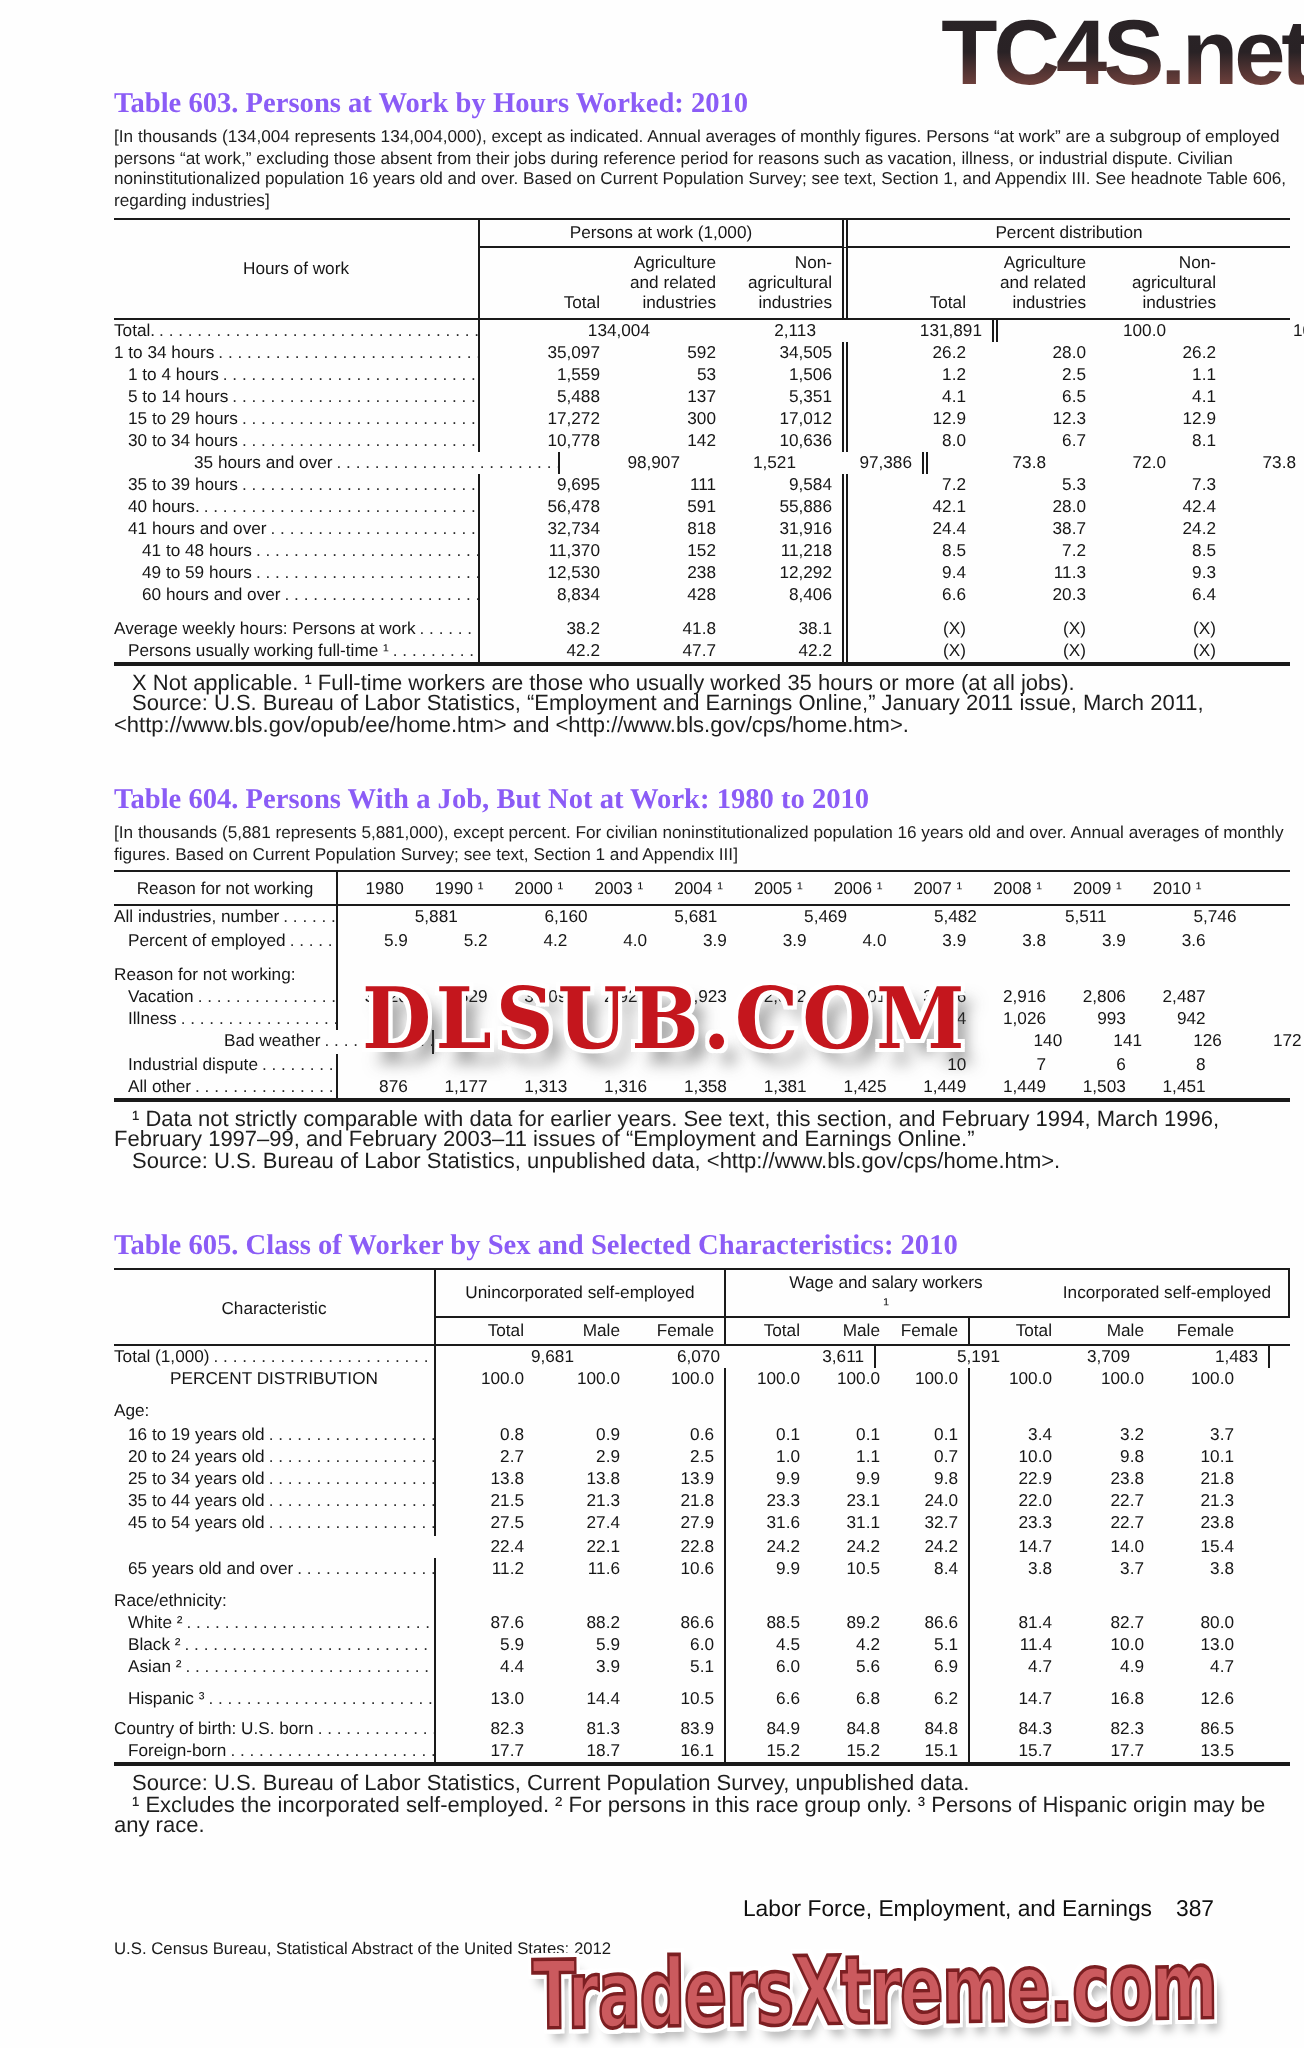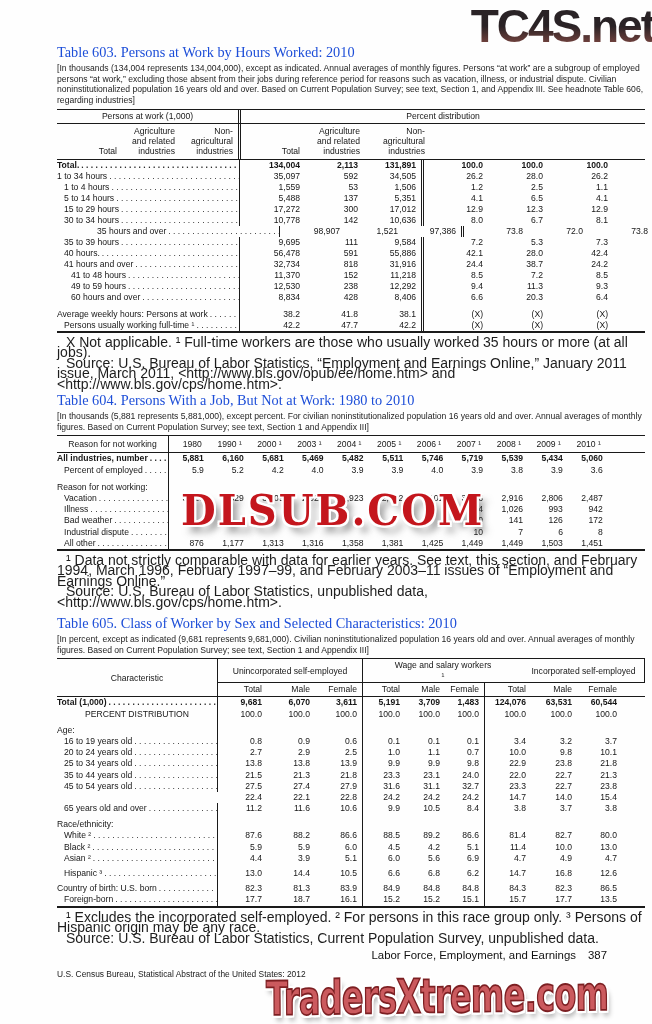--- a/index.html
+++ b/index.html
@@ -1,49 +1,49 @@
 <!DOCTYPE html>
 <html><head>
 <meta charset="utf-8">
 <style>
   html,body{margin:0;padding:0;background:#e8e8e8;}
   .page{position:relative;width:652px;height:1024px;background:#fefefe;overflow:hidden;
         font-family:"Liberation Sans",sans-serif;color:#161616;}
   .blk{position:absolute;left:57px;width:588px;}
   #blk603{top:45px}#blk604{top:393px}#blk605{top:616px}
-  .ttl{font-family:"Liberation Serif",serif;font-weight:normal;font-size:14.3px;line-height:15px;color:#1d4ed8;}
+  .ttl{font-family:"Liberation Serif",serif;font-weight:bold;font-size:14.3px;line-height:15px;color:#8b5cf6;}
   .intro{font-size:8.6px;line-height:10.7px;margin-top:3px;color:#1d1d1d;}
   .tbl{border-top:1.5px solid #1a1a1a;border-bottom:2px solid #1a1a1a;font-size:8.6px;margin-top:3px;}
   .thead{display:flex;border-bottom:1.5px solid #1a1a1a;}
   .stubhead{display:flex;align-items:center;justify-content:center;text-align:center;box-sizing:border-box;}
   .vr{border-right:1px solid #1a1a1a;}
   .vrd{border-right:3px double #1a1a1a;}
   .hcols{display:flex;flex-direction:column;flex:1;}
   .grow{display:flex;}
   .g{display:flex;align-items:center;justify-content:center;text-align:center;
      border-bottom:1px solid #1a1a1a;box-sizing:border-box;line-height:10.5px;}
   #t603 .grow .g{height:14px;}
   #t605 .grow .g{min-height:24px;}
   .gp1{padding:0 12px}.gp2{padding:0 8px}.gp3{padding:0 30px}
   .srow{display:flex;align-items:stretch;}
   #t603 .srow{min-height:35px;}
   .hc{display:flex;flex-direction:column;justify-content:flex-end;text-align:right;
       box-sizing:border-box;padding:1px 5px 2px 0;line-height:9.8px;}
   .hc.sq{padding-left:8px;}
   .hc5{line-height:13px;height:13px;text-align:right;box-sizing:border-box;padding-right:5px;}
   .tr{display:flex;}
-  .tr.b{font-weight:bold;}
+  .tr.b{font-weight:normal;gap:25px;}
   .tc{box-sizing:border-box;flex-shrink:0;white-space:nowrap;overflow:hidden;}
   .stub{display:flex;align-items:baseline;}
   .stub.ctr{justify-content:center;}
   .lt{white-space:nowrap;}
   .lead{flex:1;overflow:hidden;white-space:nowrap;color:#2a2a2a;padding-left:2px;}
   .lead::after{content:" . . . . . . . . . . . . . . . . . . . . . . . . . . . . . . . . . . . . . . . . . . . . . . . . . . . . .";}
   .n{text-align:right;padding-right:5px;}
-  .fn{font-size:14px;line-height:10.5px;margin-top:4px;color:#1d1d1d;}
+  .fn{font-size:11px;line-height:10.5px;margin-top:4px;color:#1d1d1d;}
   .fn p{margin:0;text-indent:9px;}
   .pgline{position:absolute;top:949px;left:95px;width:512px;text-align:right;font-size:11.4px;color:#101010;}
   .pgnum{margin-left:12px;}
   .census{position:absolute;top:969px;left:57px;font-size:8.4px;color:#1a1a1a;}
   
   .wm-top{position:absolute;top:3px;right:-2px;z-index:6;font-weight:bold;font-size:46px;line-height:1;
     letter-spacing:-2px;font-family:"Liberation Sans",sans-serif;
     background:linear-gradient(180deg,#2a2427 0%,#292225 50%,#6d403c 85%,#86564d 100%);
     -webkit-background-clip:text;background-clip:text;color:transparent;}
   .wm-mid{position:absolute;left:181px;top:489px;z-index:6;font-family:"DejaVu Serif",serif;font-weight:bold;
@@ -61,20 +61,21 @@
 
 <div class="page">
 
   <div class="wm-top">TC4S.net</div>
 
   <div class="blk" id="blk603">
     <div class="ttl">Table 603. Persons at Work by Hours Worked: 2010</div>
     <div class="intro">[In thousands (134,004 represents 134,004,000), except as indicated. Annual averages of monthly figures. Persons “at work” are a subgroup of employed persons “at work,” excluding those absent from their jobs during reference period for reasons such as vacation, illness, or industrial dispute. Civilian noninstitutionalized population 16 years old and over. Based on Current Population Survey; see text, Section 1, and Appendix III. See headnote Table 606, regarding industries]</div>
     <div class="tbl" id="t603">
       <div class="thead">
+        <div class="stubhead vr" style="width:183px">Hours of work</div>
         <div class="hcols">
           <div class="grow">
             <div class="g vrd" style="width:184px">Persons at work (1,000)</div>
             <div class="g" style="flex:1">Percent distribution</div>
           </div>
           <div class="srow">
             <div class="hc" style="width:65px">Total</div>
             <div class="hc sq" style="width:58px">Agriculture and related industries</div>
             <div class="hc sq vrd" style="width:61px">Non-agricultural industries</div>
             <div class="hc" style="width:64px">Total</div>
@@ -417,21 +418,21 @@
             <div class="tc n" style="width: 39.9px;"></div>
             <div class="tc n" style="width: 39.9px;"></div>
             <div class="tc n" style="width: 39.9px;"></div>
             <div class="tc n" style="width: 39.9px;"></div>
             <div class="tc n" style="width: 39.9px;">1,064</div>
             <div class="tc n" style="width: 39.9px;">1,026</div>
             <div class="tc n" style="width: 39.9px;">993</div>
             <div class="tc n" style="width: 39.9px;">942</div>
             <div class="tc fill" style="width: 37px;"></div>
           </div>
-          <div class="tr" style="height: 11.2px; line-height: 11.2px;">
+          <div class="tr" style="height: 11.2px; line-height: 11.2px; margin-left: 48px;">
             <div class="tc stub vr" style="width: 112px;">
               <span class="lt" style="padding-left: 7px;">Bad weather</span>
               <span class="lead"></span>
             </div>
             <div class="tc n" style="width: 39.9px;"></div>
             <div class="tc n" style="width: 39.9px;"></div>
             <div class="tc n" style="width: 39.9px;"></div>
             <div class="tc n" style="width: 39.9px;"></div>
             <div class="tc n" style="width: 39.9px;"></div>
             <div class="tc n" style="width: 39.9px;"></div>
@@ -481,21 +482,20 @@
         </div>
     </div>
     <div class="fn">
       <p>¹ Data not strictly comparable with data for earlier years. See text, this section, and February 1994, March 1996, February 1997–99, and February 2003–11 issues of “Employment and Earnings Online.”</p>
       <p>Source: U.S. Bureau of Labor Statistics, unpublished data, &lt;http://www.bls.gov/cps/home.htm&gt;.</p>
     </div>
   </div>
 
   <div class="blk" id="blk605">
     <div class="ttl">Table 605. Class of Worker by Sex and Selected Characteristics: 2010</div>
-    <div class="intro">[In percent, except as indicated (9,681 represents 9,681,000). Civilian noninstitutionalized population 16 years old and over. Annual averages of monthly figures. Based on Current Population Survey; see text, Section 1 and Appendix III]</div>
     <div class="tbl" id="t605">
       <div class="thead">
         <div class="stubhead vr" style="width:161px">Characteristic</div>
         <div class="hcols">
           <div class="grow">
             <div class="g vr gp1" style="width:145px">Unincorporated self-employed</div>
             <div class="g gp3" style="flex:1">Wage and salary workers ¹</div>
             <div class="g vr gp2" style="width:122px">Incorporated self-employed</div>
           </div>
           <div class="srow">
@@ -830,22 +830,22 @@
             <div class="tc n" style="width: 40px;">15.2</div>
             <div class="tc n vr" style="width: 40px;">15.1</div>
             <div class="tc n" style="width: 46px;">15.7</div>
             <div class="tc n" style="width: 46px;">17.7</div>
             <div class="tc n" style="width: 45px;">13.5</div>
             <div class="tc fill" style="width: 23px;"></div>
           </div>
         </div>
     </div>
     <div class="fn">
+      <p>Source: U.S. Bureau of Labor Statistics, Current Population Survey, unpublished data.</p>
       <p>¹ Excludes the incorporated self-employed. ² For persons in this race group only. ³ Persons of Hispanic origin may be any race.</p>
-      <p>Source: U.S. Bureau of Labor Statistics, Current Population Survey, unpublished data.</p>
     </div>
   </div>
 
   <div class="pgline">
     <span>Labor Force, Employment, and Earnings</span><span class="pgnum">387</span>
   </div>
   <div class="census">U.S. Census Bureau, Statistical Abstract of the United States: 2012</div>
 
   <div class="wm-mid">DLSUB.COM</div>
   <div class="wm-bot">TradersXtreme.com</div>

